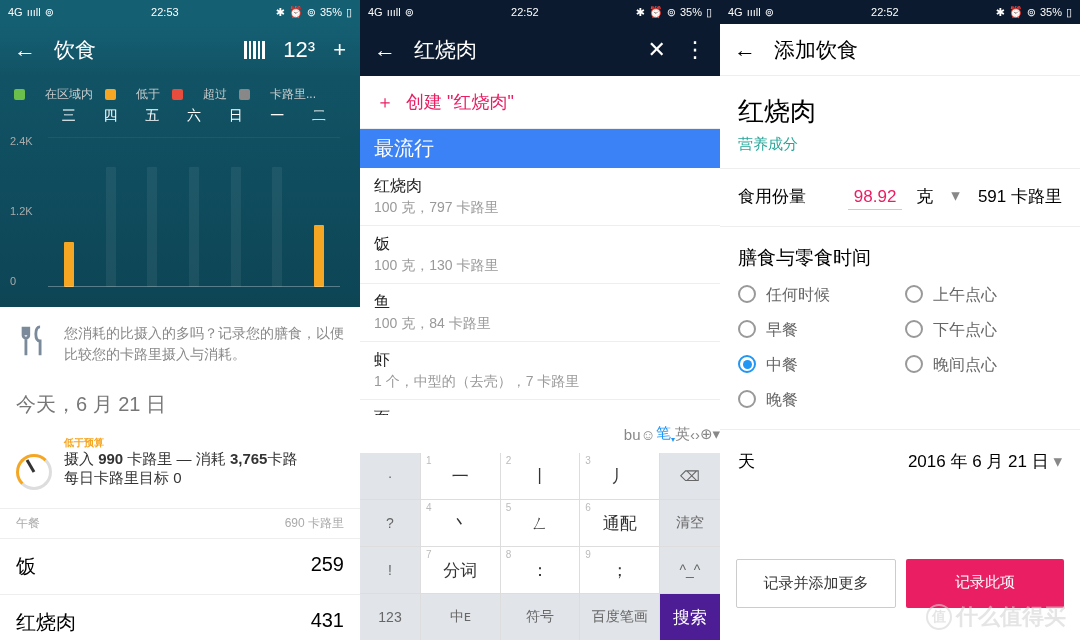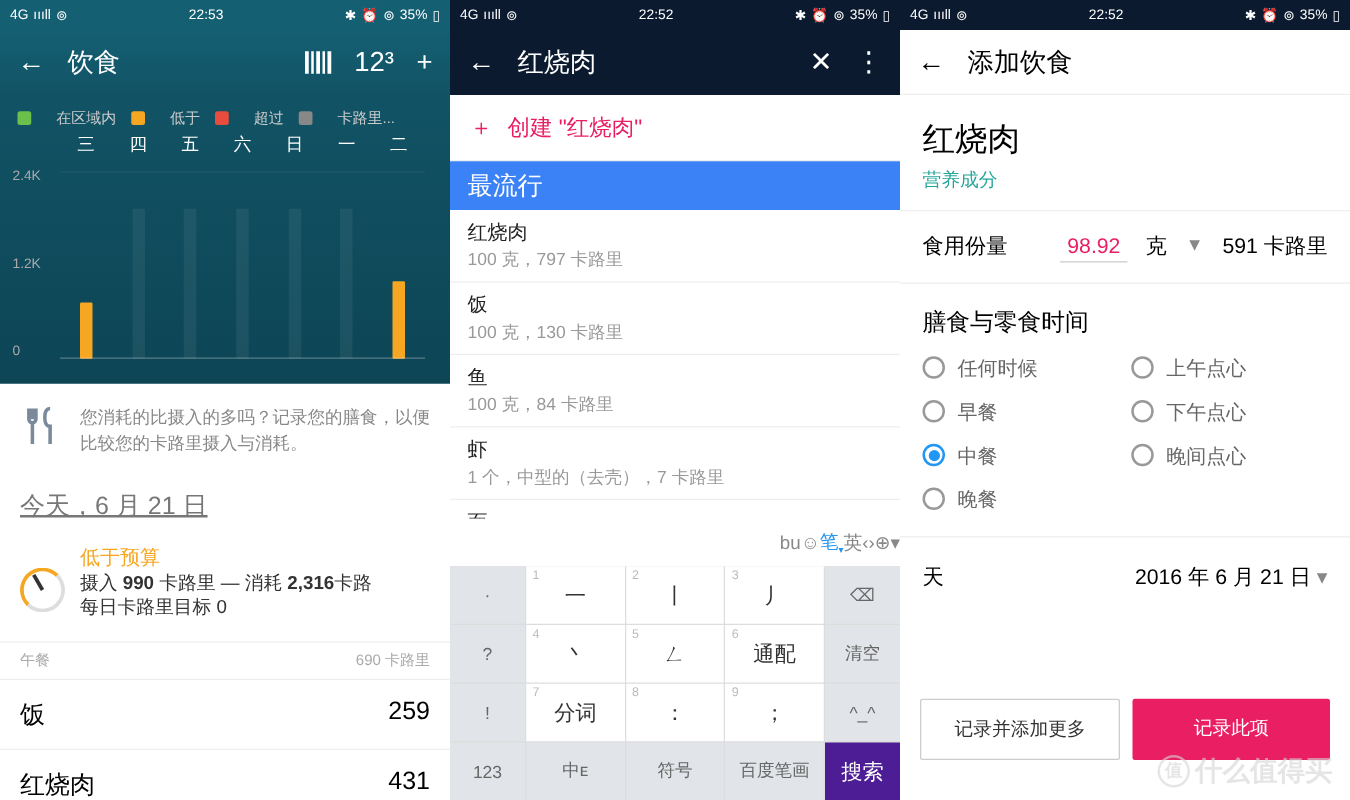--- a/index.html
+++ b/index.html
@@ -24,26 +24,26 @@
 .days { display: flex; justify-content: space-around; padding: 4px 20px 0 48px; font-size: 14px; color: #fff; }
 .chart-bars { position: relative; height: 170px; padding: 12px 20px 0 48px; }
 .y-labels { position: absolute; left: 10px; top: 10px; color: #aaa; font-size: 11px; }
 .y-labels div { margin-bottom: 58px; }
 .bars-row { display: flex; height: 150px; align-items: flex-end; justify-content: space-around; border-top: 1px solid rgba(255,255,255,0.06); position: relative; }
 .bars-row::after { content: ""; position: absolute; bottom: 0; left: 0; right: 0; border-bottom: 1px solid rgba(255,255,255,0.3); }
 .bar { width: 10px; background: rgba(255,255,255,0.25); border-radius: 1px; }
 .bar.orange { background: #f5a623; }
 .tip-row { display: flex; padding: 16px; gap: 14px; color: #888; font-size: 14px; line-height: 1.5; align-items: center; }
 .fork-icon { color: #7a8a9a; }
-.date-row { padding: 10px 16px; font-size: 20px; color: #777; text-decoration: underline; }
+.date-row { padding: 10px 16px; font-size: 20px; color: #777; }
 .summary { display: flex; padding: 8px 16px 18px; gap: 12px; border-bottom: 1px solid #eee; }
 .gauge { width: 36px; height: 36px; border-radius: 50%; border: 3px solid #ddd; border-top-color: #f5a623; border-left-color: #f5a623; position: relative; margin-top: 18px; }
 .gauge::after { content:""; position:absolute; width:3px; height:14px; background:#333; left:50%; top:50%; transform-origin:bottom; transform:translate(-50%,-100%) rotate(-30deg); }
 .summary-text { font-size: 15px; color: #333; }
-.summary-text .budget { color: #f5a623; font-size: 16px; }
+.summary-text .budget { color: #f5a623; font-size: 10px; font-weight: bold; }
 .meal-row { padding: 6px 16px; color: #aaa; font-size: 12px; display: flex; justify-content: space-between; }
 .food-row { padding: 14px 16px; font-size: 20px; display: flex; justify-content: space-between; border-top: 1px solid #eee; }
 
 
 .create-row { padding: 14px 16px; color: #e91e63; font-size: 18px; display: flex; align-items: center; gap: 12px; border-bottom: 1px solid #eee; }
 .section-head { background: #3b82f6; color: #fff; padding: 6px 14px; font-size: 20px; }
 .result-row { padding: 8px 14px; border-bottom: 1px solid #eee; }
 .result-row .name { font-size: 16px; color: #222; }
 .result-row .info { font-size: 14px; color: #999; margin-top: 2px; }
 .keyboard { position: absolute; bottom: 0; left: 0; right: 0; background: #f2f3f4; }
@@ -159,21 +159,21 @@
         </svg>
     </span>
     <span>您消耗的比摄入的多吗？记录您的膳食，以便比较您的卡路里摄入与消耗。</span>
   </div>
   <div class="date-row">今天，6 月 21 日</div>
   <div class="summary">
     <div class="gauge"></div>
     <div class="summary-text">
       <div class="budget">低于预算</div>
       <div>
-        <span>摄入 </span><b>990</b><span> 卡路里 — 消耗 </span><b>2,316</b><span>卡路</span>
+        <span>摄入 </span><b>990</b><span> 卡路里 — 消耗 </span><b>3,765</b><span>卡路</span>
       </div>
       <div>每日卡路里目标 0</div>
     </div>
   </div>
   <div class="meal-row">
     <span>午餐</span>
     <span>690 卡路里</span>
   </div>
   <div id="foods1">
       <div class="food-row">

